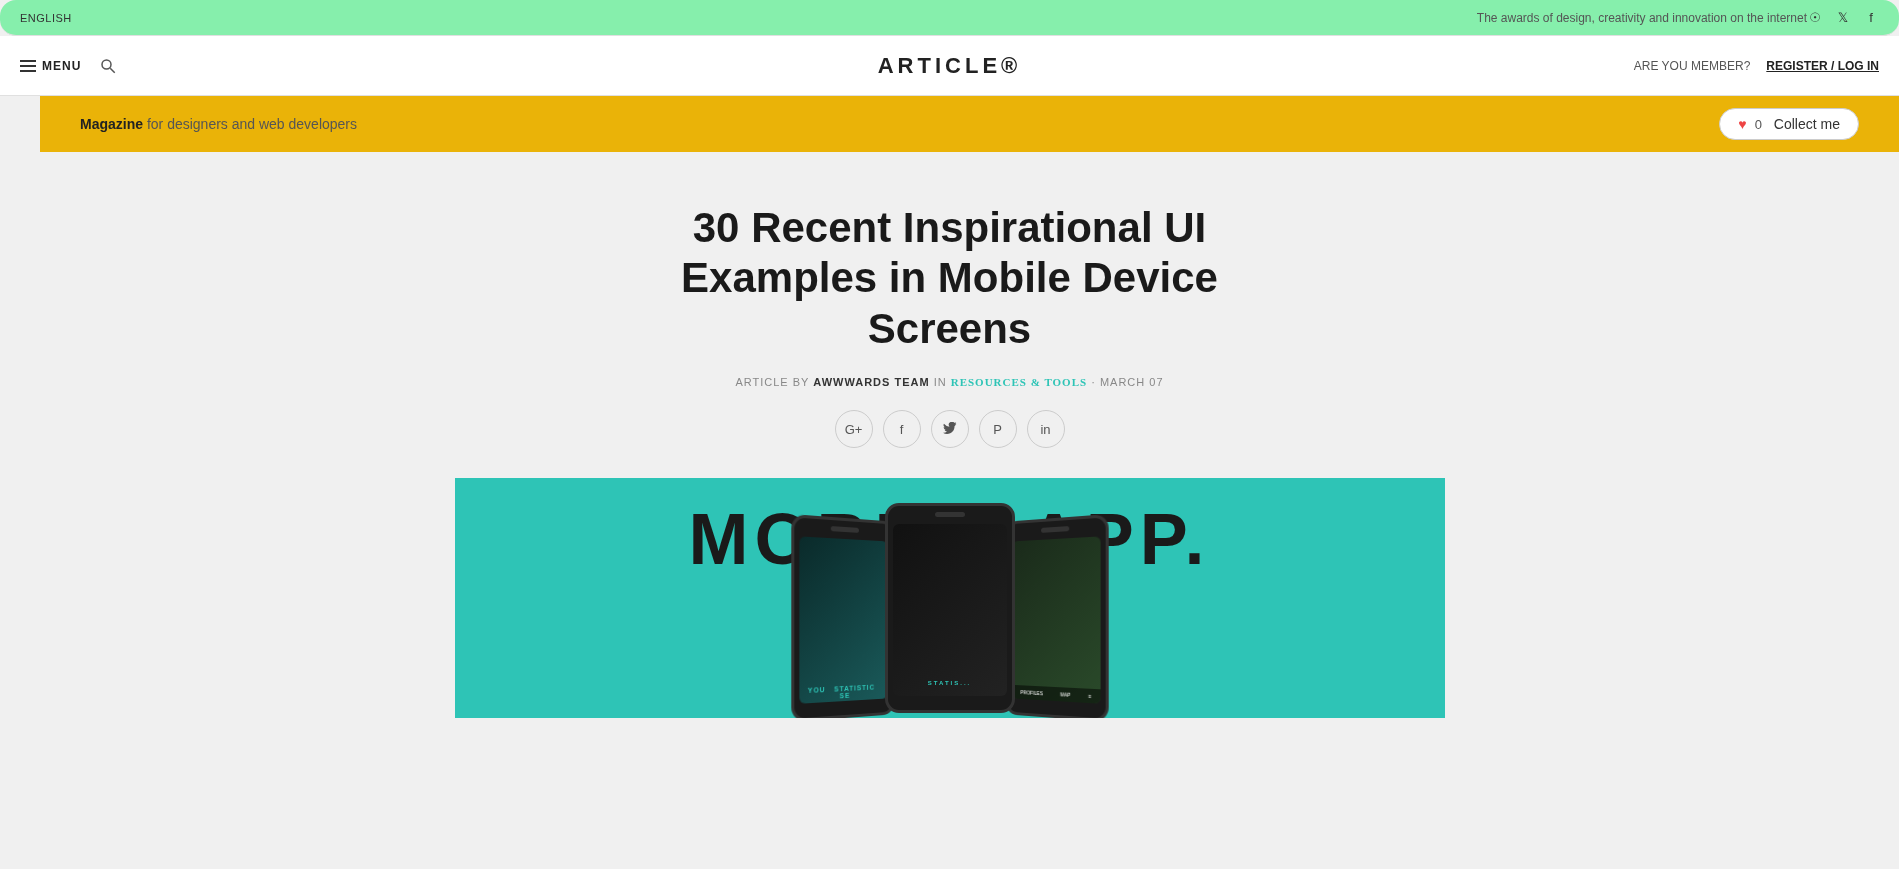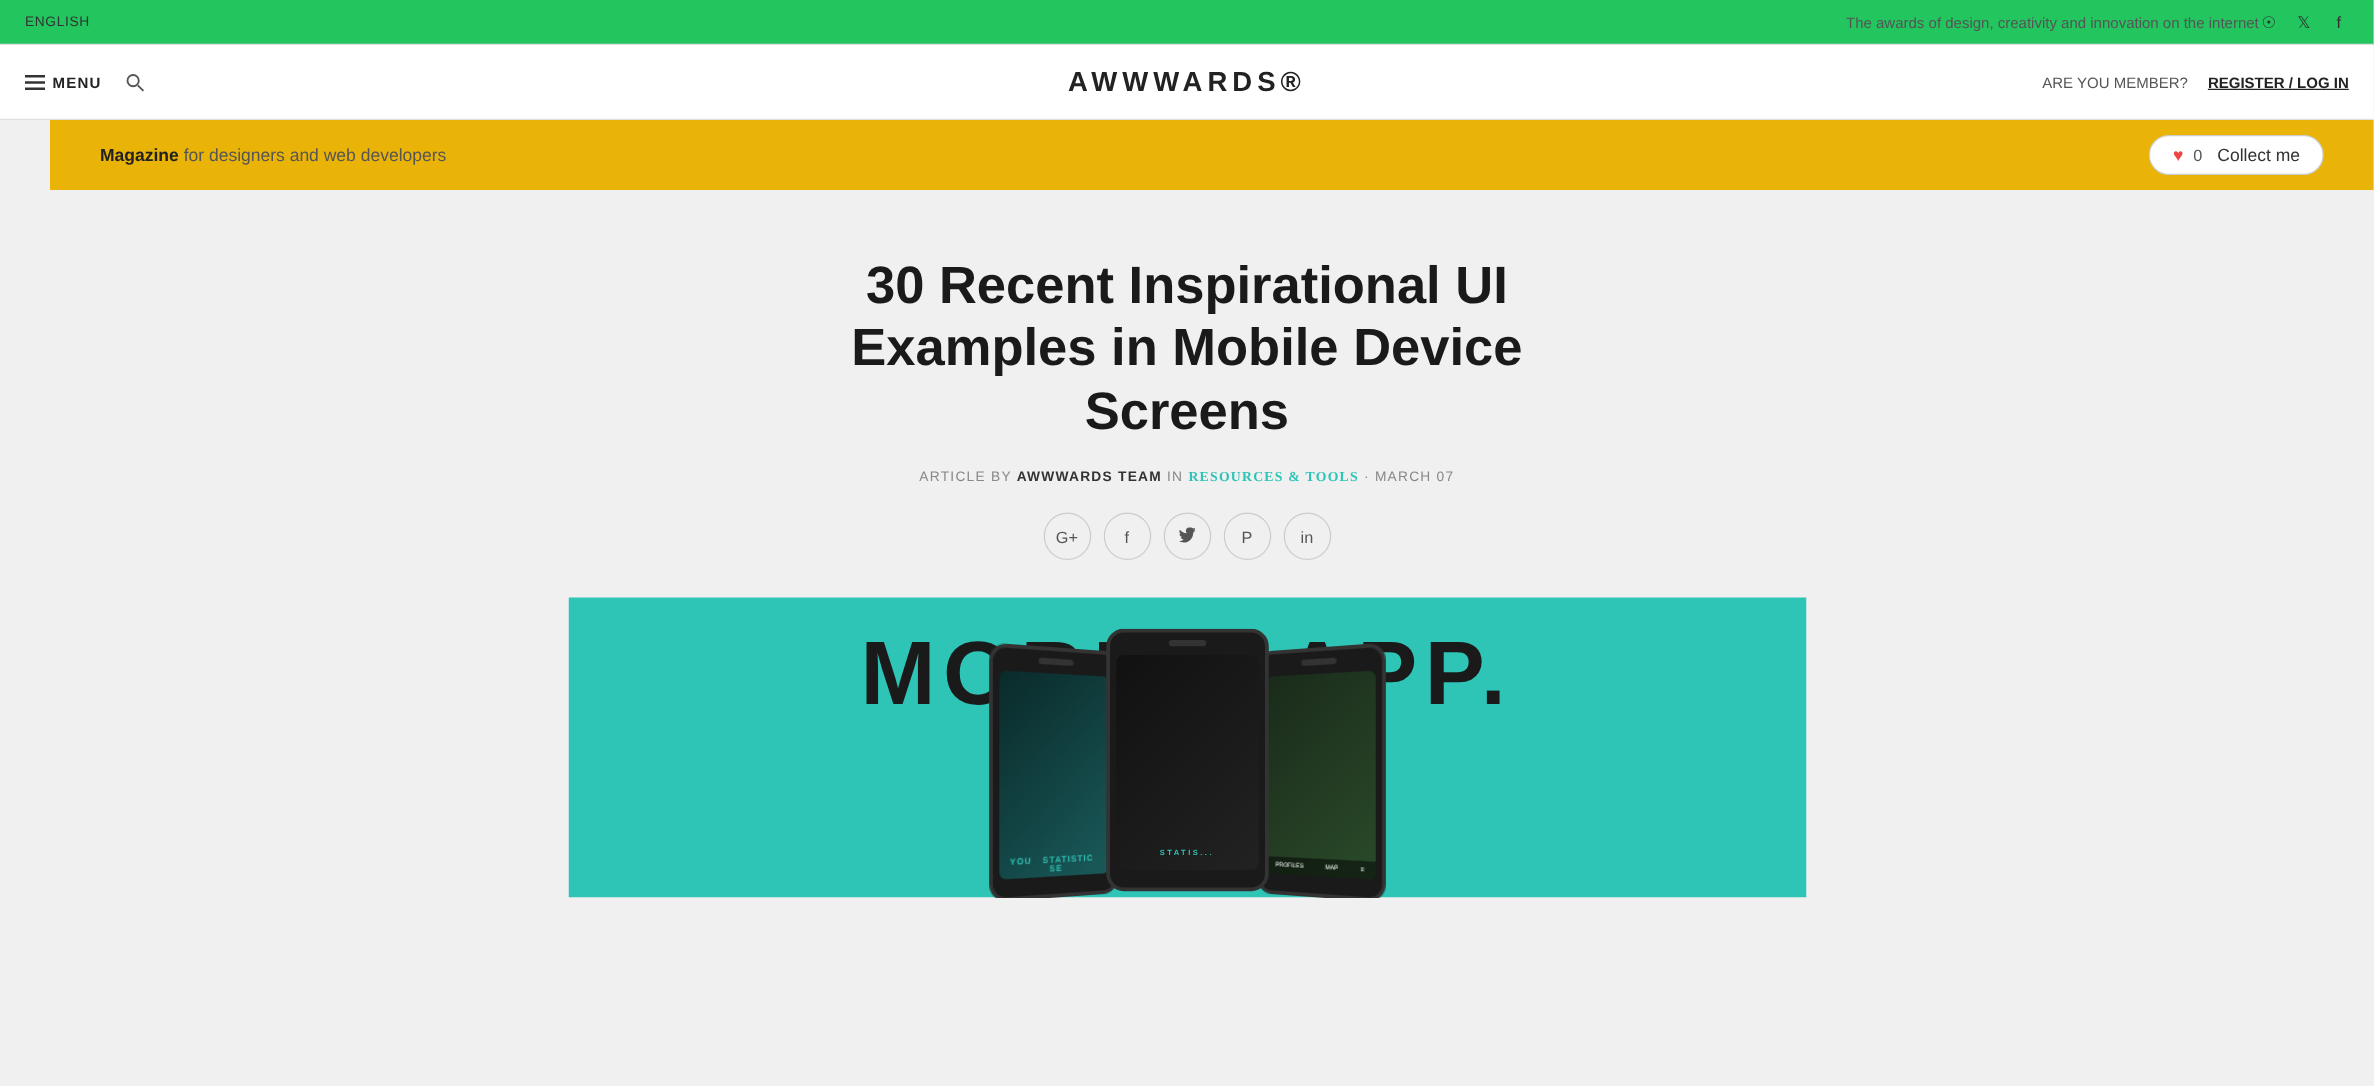--- a/index.html
+++ b/index.html
@@ -1,28 +1,29 @@
 <!DOCTYPE html>
 <html><head>
   <meta charset="utf-8">
   <style>
     * { margin: 0; padding: 0; box-sizing: border-box; }
     body { font-family: 'Arial', sans-serif; background: #f0f0f0; color: #222; }
 
     
     .top-bar {
-      background: #22c55e;
+      background: #86efac;
       border-bottom: 1px solid #e0e0e0;
       display: flex;
       align-items: center;
       justify-content: space-between;
       padding: 0 20px;
       height: 36px;
       font-size: 11px;
       color: #555;
+      border-radius: 16px;
     }
     .top-bar-left { font-size: 11px; color: #333; letter-spacing: 0.5px; }
     .top-bar-center { flex: 1; text-align: right; font-size: 12px; color: #555; }
     .top-bar-right { display: flex; gap: 12px; align-items: center; }
     .top-bar-icon {
       width: 16px; height: 16px; display: inline-flex; align-items: center; justify-content: center;
       font-size: 13px; color: #333; cursor: pointer;
     }
 
     
@@ -251,21 +252,21 @@
       </span>
       <span>MENU</span>
     </button>
     <button class="search-btn">
       <svg class="search-icon-svg" viewBox="0 0 24 24" fill="none" stroke="#555" stroke-width="2">
         <circle cx="10" cy="10" r="6"></circle>
         <line x1="15" y1="15" x2="21" y2="21"></line>
       </svg>
     </button>
   </div>
-  <div class="nav-center">AWWWARDS®</div>
+  <div class="nav-center">ARTICLE®</div>
   <div class="nav-right">
     <span class="nav-member-text">ARE YOU MEMBER?</span>
     <span class="nav-register-link">REGISTER / LOG IN</span>
   </div>
 </div>
 
 <div class="magazine-bar">
   <div class="magazine-label">
     <strong>Magazine</strong>
     <span> for designers and web developers</span>

